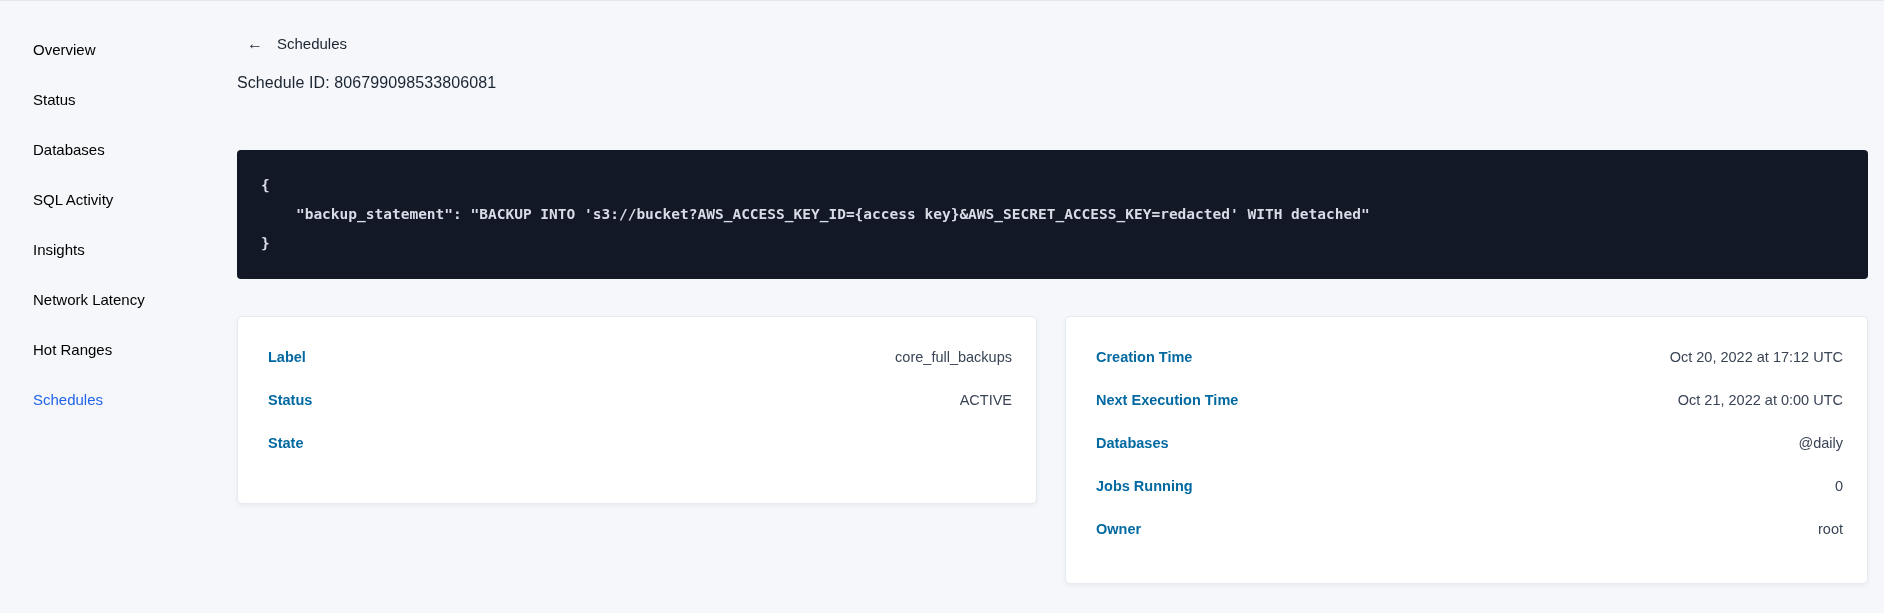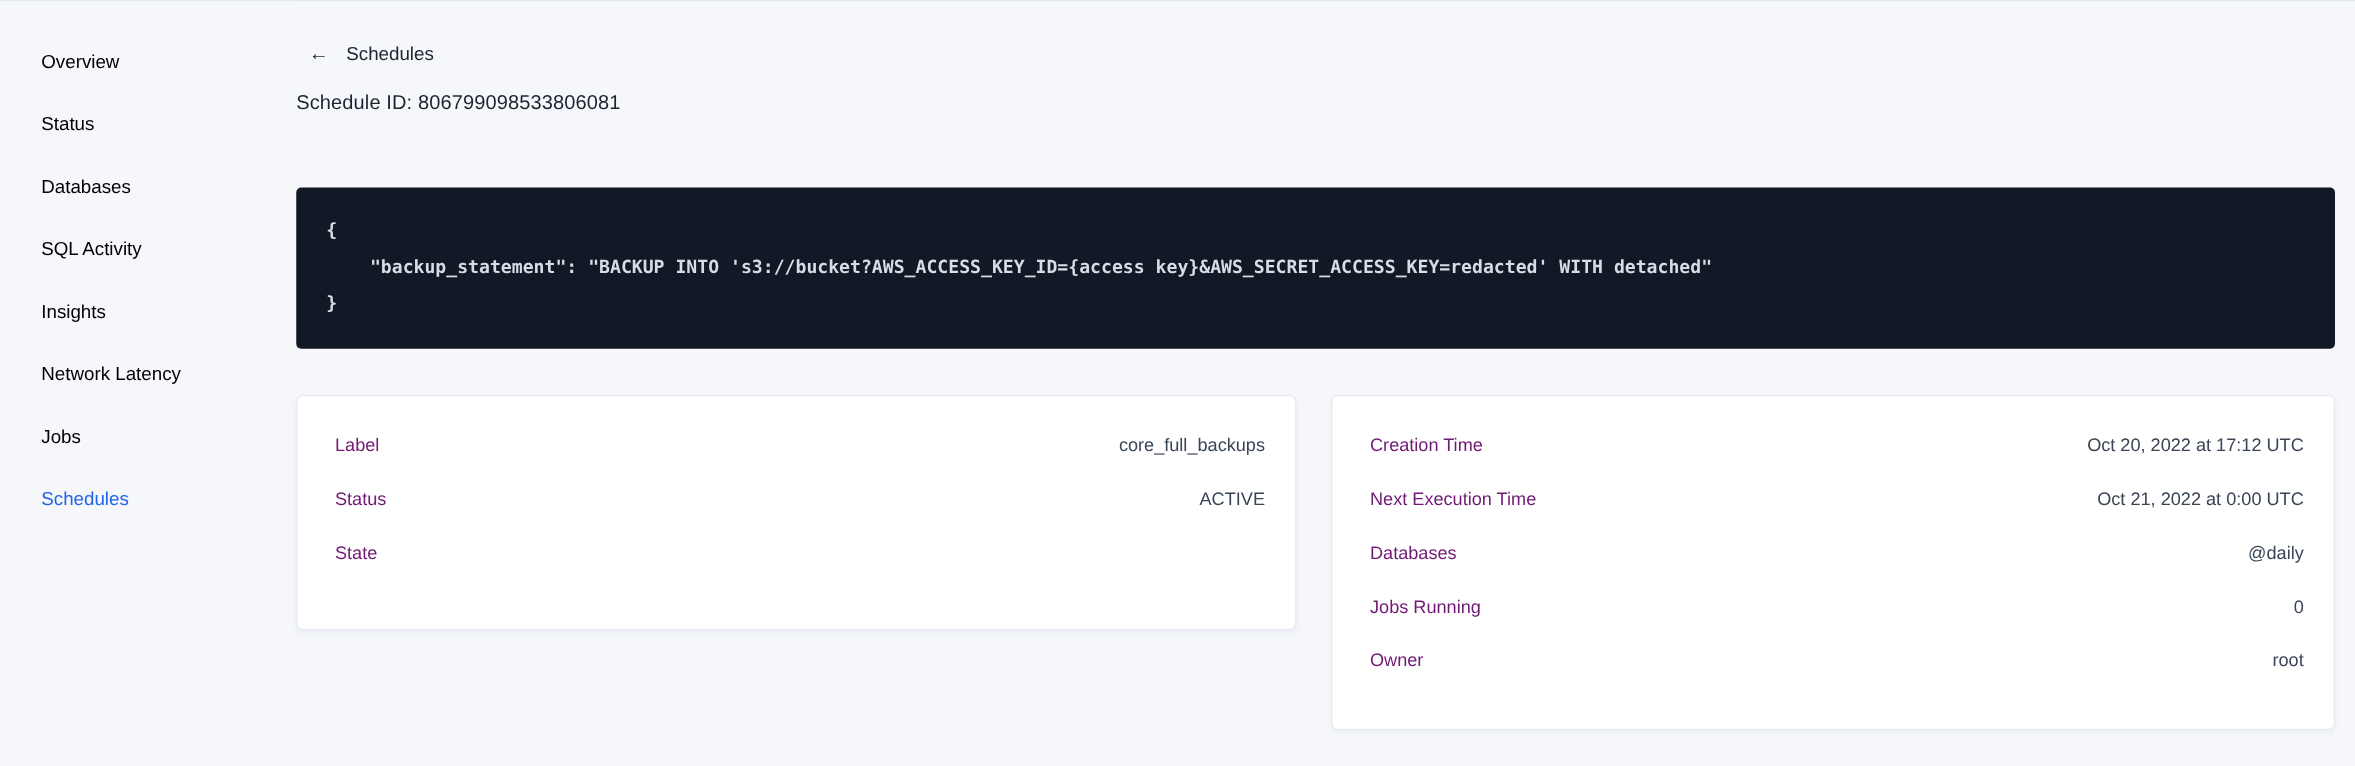--- a/index.html
+++ b/index.html
@@ -77,36 +77,36 @@
   }
   .card-left  { width: 800px; height: 188px; }
   .card-right { flex: 1; height: 268px; }
 
   .kv-row {
     display: flex; justify-content: space-between; align-items: baseline;
     margin-bottom: 23px;
     font-size: 14.5px;
     line-height: 20px;
   }
-  .kv-label { font-weight: normal; color: #701a75; text-align: right; }
+  .kv-label { font-weight: bold; color: #0369a1; text-align: right; }
   .kv-value { color: #394455; text-align: right; }
 </style>
 </head>
 <body>
 
 <div class="page">
 
   <nav class="sidebar">
     <div class="nav-item">Overview</div>
     <div class="nav-item">Status</div>
     <div class="nav-item">Databases</div>
     <div class="nav-item">SQL Activity</div>
     <div class="nav-item">Insights</div>
     <div class="nav-item">Network Latency</div>
-    <div class="nav-item">Jobs</div>
+    <div class="nav-item">Hot Ranges</div>
     <div class="nav-item active">Schedules</div>
   </nav>
 
   <main class="main">
 
     <a class="back-link">
       <span class="back-arrow">←</span>
       <span>Schedules</span>
     </a>
 

